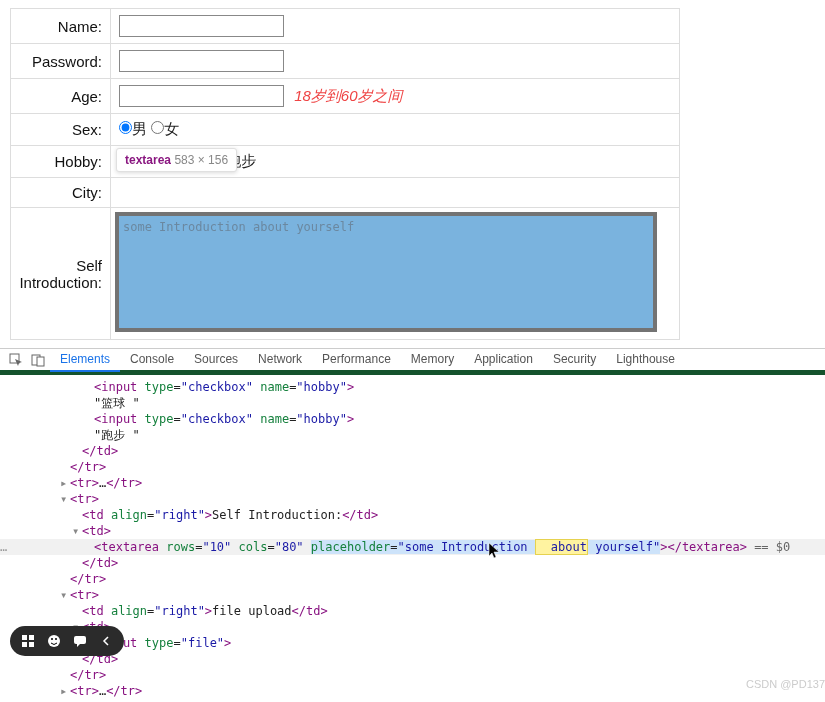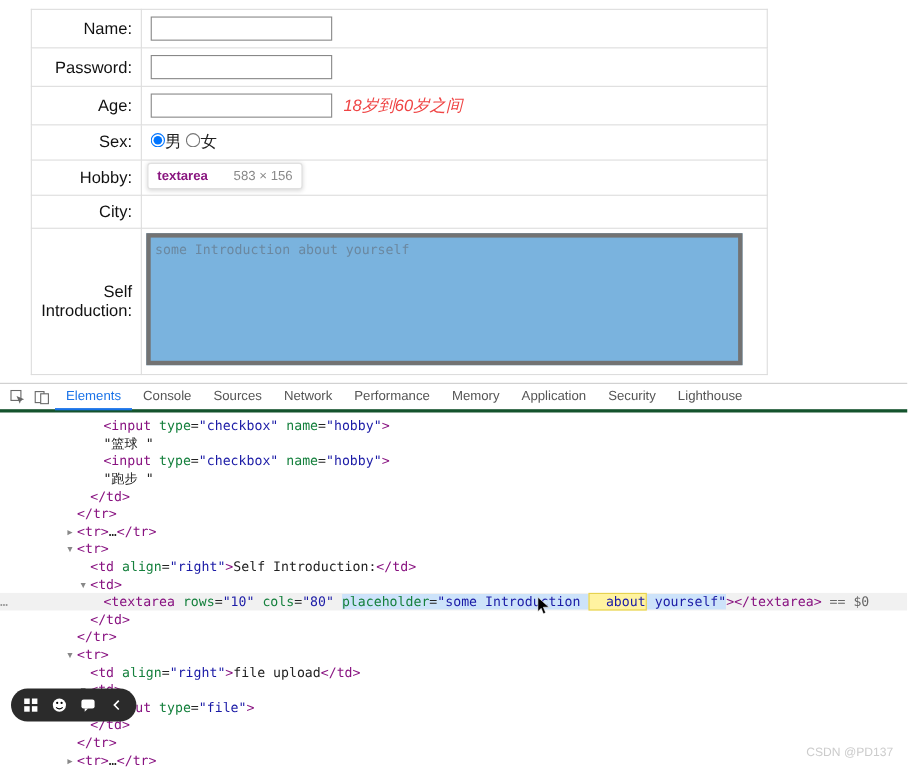--- a/index.html
+++ b/index.html
@@ -1,50 +1,50 @@
 <!DOCTYPE html>
 <html><head>
 <meta charset="utf-8">
 <style>
 * { box-sizing: border-box; margin: 0; padding: 0; }
 body { font-family: Arial, sans-serif; font-size: 14px; background: #fff; width: 825px; height: 702px; position: relative; }
-.form-wrap { padding: 8px 10px 0 28px; }
+.form-wrap { padding: 8px 10px 0 10px; }
 table.form { border-collapse: collapse; width: 670px; border: 1px solid #ddd; }
 table.form td { border: 1px solid #ddd; padding: 6px 8px; vertical-align: middle; color: #222; font-size: 15px; }
 table.form td.lbl { text-align: right; width: 100px; color: #111; }
 input.txt { width: 165px; height: 22px; border: 1px solid #888; }
 .age-hint { font-style: italic; color: #ef4444; margin-left: 6px; margin-top: 32px; }
 .textarea-cell { position: relative; padding: 4px !important; }
 .hover-tip { position: absolute; top: -30px; left: 5px; background: #fff; border: 1px solid #e0e0e0; border-radius: 3px; box-shadow: 0 1px 4px rgba(0,0,0,0.15); padding: 4px 8px; font-size: 12px; z-index: 5; }
 .hover-tip .tag { color: #8a1780; font-weight: bold; }
-.hover-tip .dim { color: #888; margin-left: 20px; }
+.hover-tip .dim { color: #888; margin-left: 0; }
 textarea.intro { width: 542px; height: 120px; background: #7ab3de; border: 4px solid #737373; font-family: monospace; font-size: 12px; color: #7f1d1d; resize: none; padding: 4px; }
 textarea.intro::placeholder { color: #6b88a0; }
 .devtools { position: absolute; left: 0; right: 0; top: 348px; bottom: 0; border-top: 1px solid #ccc; background: #fff; font-size: 12px; }
-.dt-tabs { display: flex; align-items: center; border-bottom: 3px solid #14532d; height: 26px; padding: 0 6px; gap: 2px; }
+.dt-tabs { display: flex; align-items: center; border-bottom: 5px solid #14532d; height: 26px; padding: 0 6px; gap: 2px; }
 .dt-icon { width: 20px; height: 20px; display: flex; align-items: center; justify-content: center; cursor: pointer; color: #666; }
 .dt-tab { padding: 4px 10px; color: #555; cursor: pointer; font-size: 12px; }
 .dt-tab.active { color: #1a73e8; border-bottom: 2px solid #1a73e8; }
 .dt-body { font-family: Consolas, monospace; font-size: 12px; padding: 4px 0; overflow: hidden; }
 .ln { white-space: pre; color: #222; line-height: 16px; padding: 0 8px 0 60px; position: relative; }
 .ln .caret { position: absolute; left: 56px; color: #888; cursor: pointer; }
 .ln.ind1 { padding-left: 70px; } .ln.ind1 .caret { left: 60px; }
 .ln.ind2 { padding-left: 82px; } .ln.ind2 .caret { left: 72px; }
 .ln.ind3 { padding-left: 94px; }
 .ln.hl { background: #f1f1f1; }
 .triple { position: absolute; left: 0; color: #999; }
 .tg { color: #881280; } .at { color: #15803d; } .vl { color: #1a1aa6; } .tx { color: #222; }
 .sel { background: #cde3fa; }
 .yel { background: #fff3a0; border: 1px solid #e6d24f; padding-left: 15px; }
 .eq { color: #666; }
 .cursor-ptr { position: absolute; left: 488px; top: 542px; width: 14px; height: 18px; pointer-events: none; }
 .cursor-ptr svg { width: 14px; height: 18px; }
 .bottom-pill { position: absolute; left: 10px; bottom: 46px; background: #2b2b2b; border-radius: 18px; height: 30px; display: flex; align-items: center; padding: 0 10px; gap: 10px; color: #fff; }
 .bottom-pill .pi { width: 16px; height: 16px; display: flex; align-items: center; justify-content: center; }
-.watermark { position: absolute; right: 13px; bottom: 12px; color: #ccc; font-size: 11px; }
+.watermark { position: absolute; right: 0; bottom: 12px; color: #ccc; font-size: 11px; }
 </style>
 </head>
 <body>
 
 <div class="form-wrap">
   <table class="form">
     <tbody>
         <tr>
       <td class="lbl">Name:</td>
       <td><input class="txt" style=""></td>

